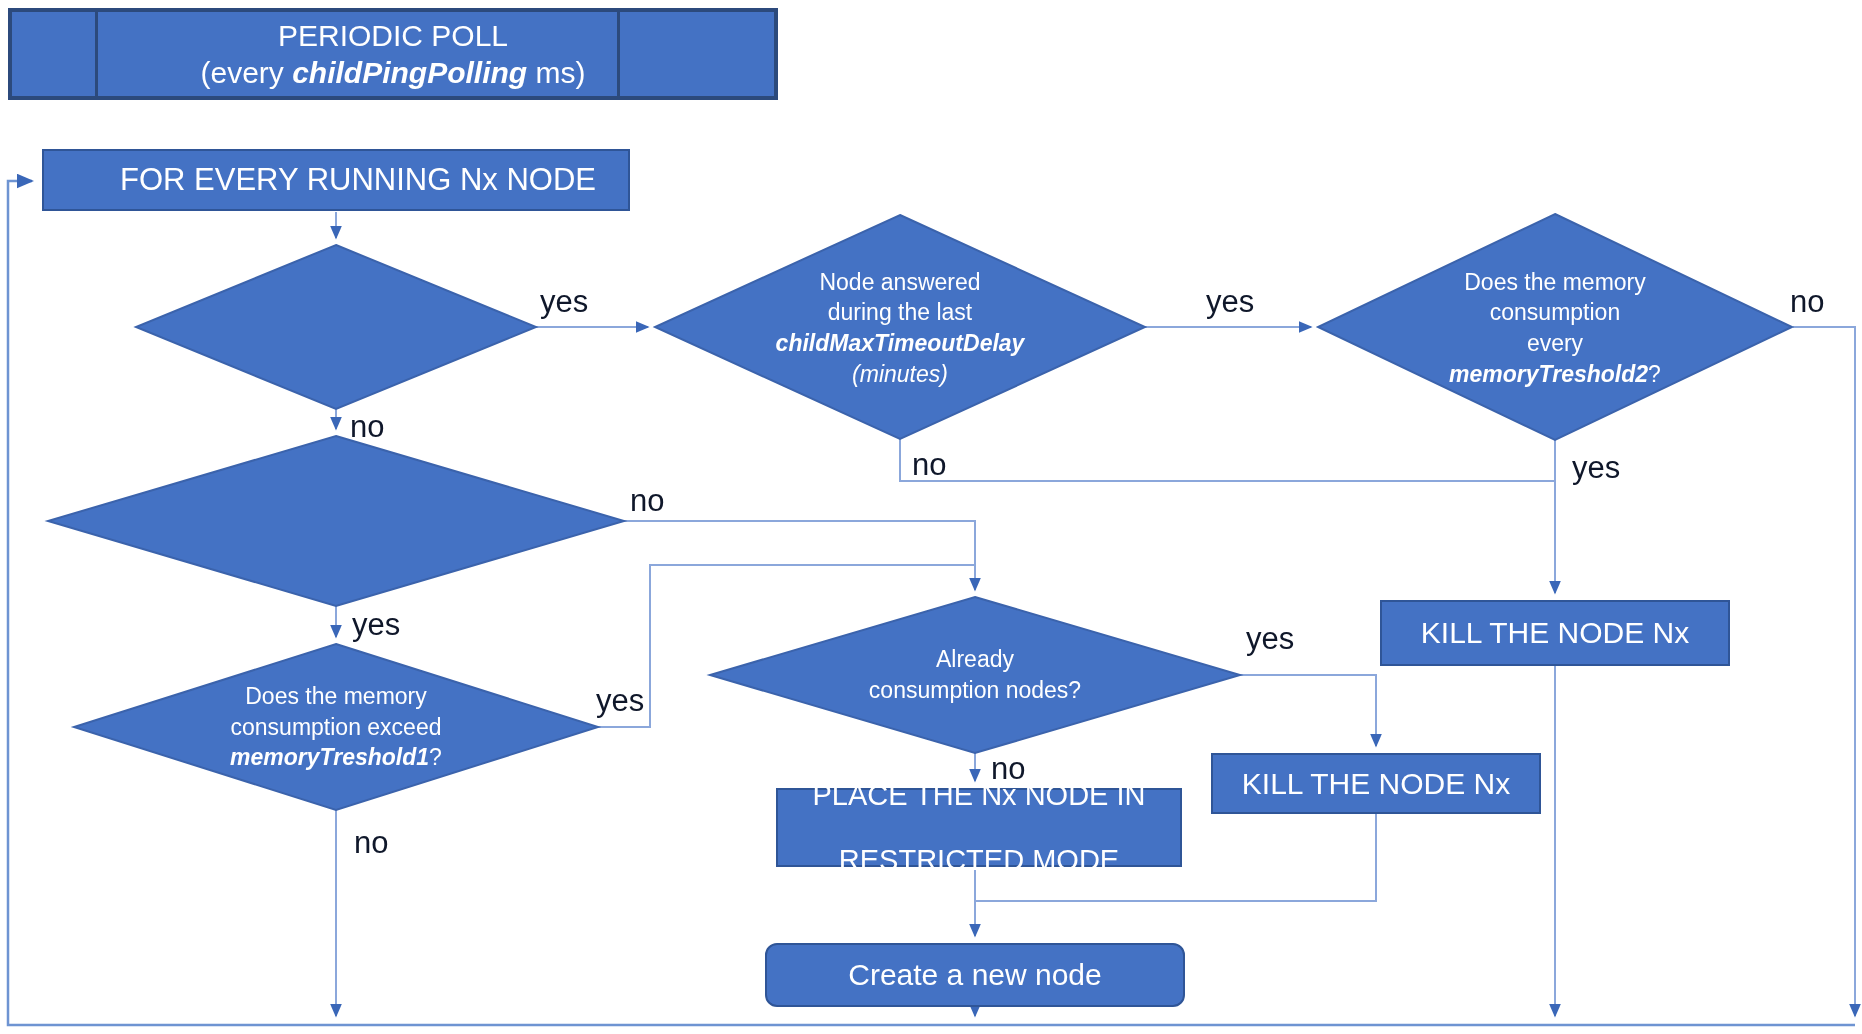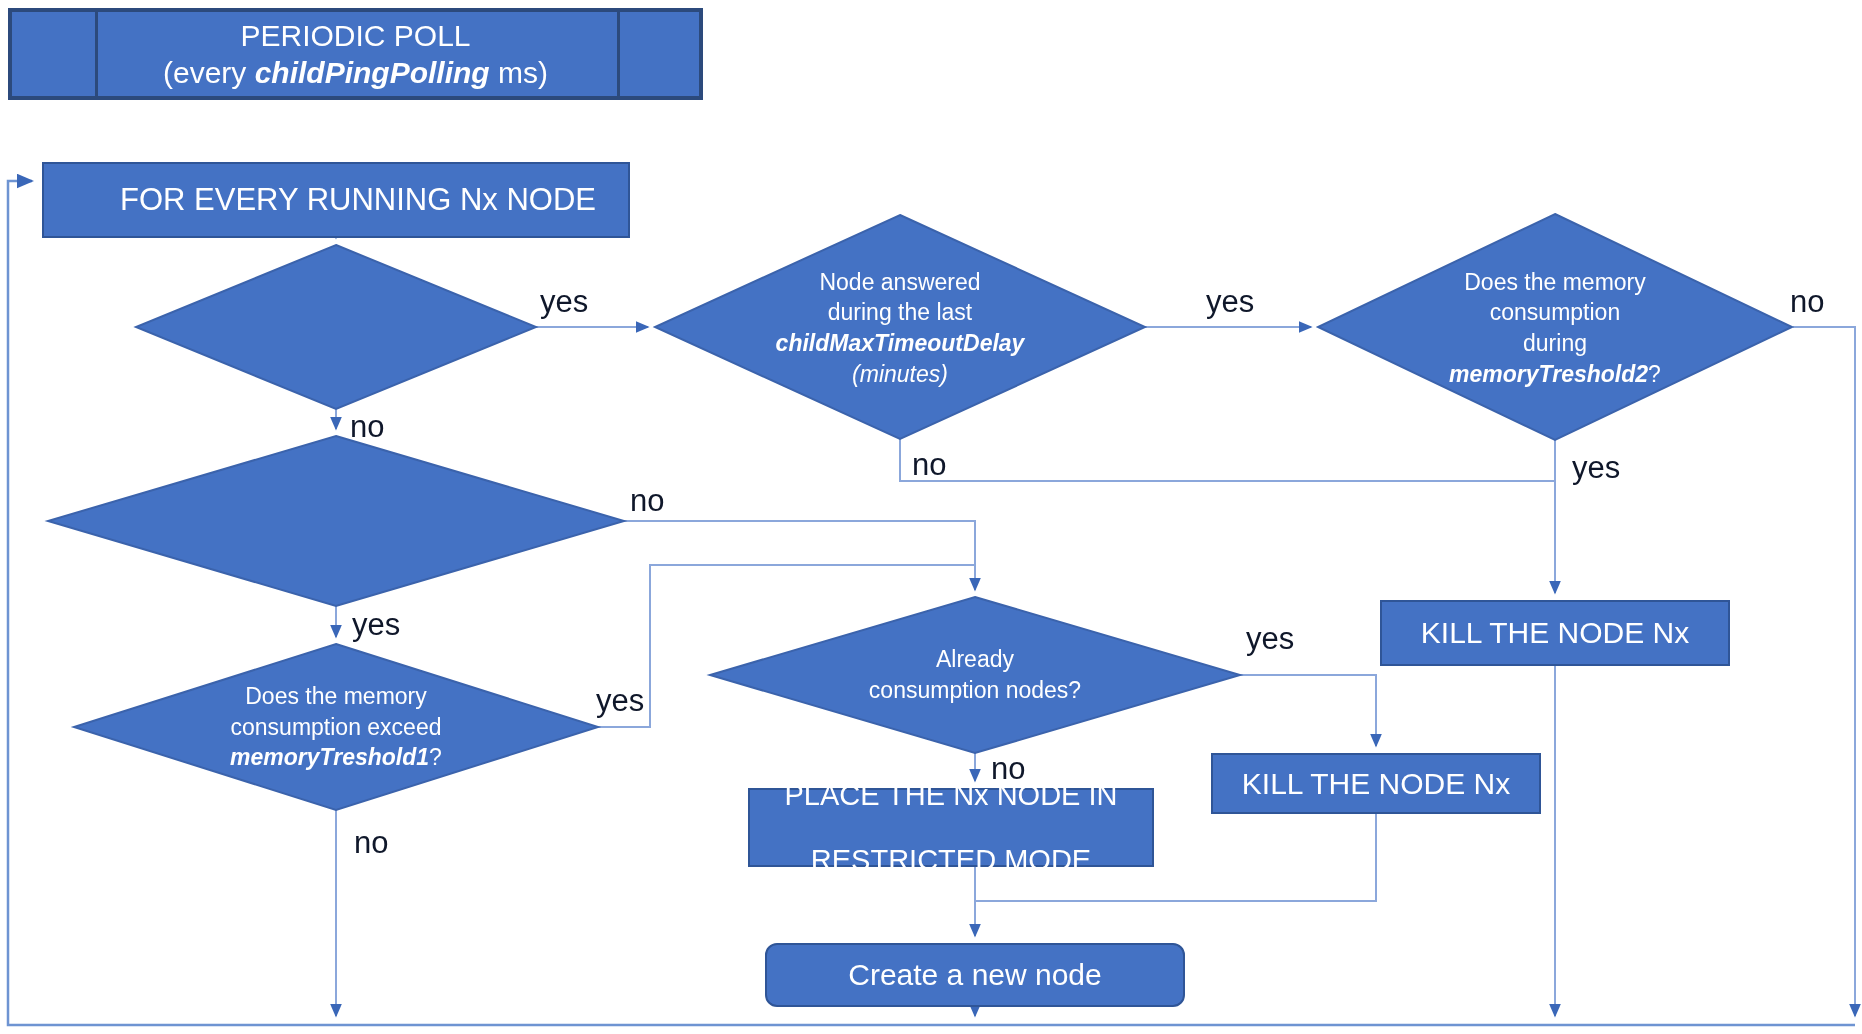--- a/index.html
+++ b/index.html
@@ -75,60 +75,60 @@
     <polyline points="975,1007 975,1016" fill="none" stroke="#8BA7DB" stroke-width="2" marker-end="url(#arr)"></polyline>
 
     <polygon points="336,245 536,327 336,409 136,327" fill="#4472C4" stroke="#3B63AC" stroke-width="2"></polygon>
     <polygon points="900,215 1145,327 900,439 655,327" fill="#4472C4" stroke="#3B63AC" stroke-width="2"></polygon>
     <polygon points="1555,214 1792,327 1555,440 1318,327" fill="#4472C4" stroke="#3B63AC" stroke-width="2"></polygon>
     <polygon points="336,436 624,521 336,606 48,521" fill="#4472C4" stroke="#3B63AC" stroke-width="2"></polygon>
     <polygon points="336,644 598,727 336,810 74,727" fill="#4472C4" stroke="#3B63AC" stroke-width="2"></polygon>
     <polygon points="975,597 1240,675 975,753 710,675" fill="#4472C4" stroke="#3B63AC" stroke-width="2"></polygon>
   </svg>
 
-  <div class="node subroutine f30" style="left:8px;top:8px;width:695px;height:92px;">
+  <div class="node subroutine f30" style="left:8px;top:8px;width:770px;height:92px;">
     <div class="vbar" style="left:83px;"></div>
     <div class="vbar" style="left:605px;"></div>
     <div><span>PERIODIC POLL</span></div>
     <div><span>(every </span><span class="seg-b seg-i">childPingPolling</span><span> ms)</span></div>
   </div>
 
-  <div class="node f31" style="left:42px;top:162px;width:588px;height:76px;padding-left:44px;">
+  <div class="node f31" style="left:42px;top:149px;width:588px;height:62px;padding-left:44px;">
     <div><span>FOR EVERY RUNNING Nx NODE</span></div>
   </div>
 
   <div class="node f30" style="left:1380px;top:600px;width:350px;height:66px;">
     <div><span>KILL THE NODE Nx</span></div>
   </div>
 
   <div class="node f30" style="left:1211px;top:753px;width:330px;height:61px;">
     <div><span>KILL THE NODE Nx</span></div>
   </div>
 
-  <div class="node f29" style="left:748px;top:788px;width:406px;height:79px;gap:28px;">
+  <div class="node f29" style="left:776px;top:788px;width:406px;height:79px;gap:28px;">
     <div><span>PLACE THE Nx NODE IN</span></div>
     <div><span>RESTRICTED MODE</span></div>
   </div>
 
   <div class="node f30" style="left:765px;top:943px;width:420px;height:64px;border-radius:12px;">
     <div><span>Create a new node</span></div>
   </div>
 
 
   <div class="dtext" style="left:730px;top:258px;width:340px;height:140px;">
     <div><span>Node answered</span></div>
     <div><span>during the last</span></div>
     <div><span class="seg-b seg-i">childMaxTimeoutDelay</span></div>
     <div><span class="seg-i">(minutes)</span></div>
   </div>
 
   <div class="dtext" style="left:1395px;top:258px;width:320px;height:140px;">
     <div><span>Does the memory</span></div>
     <div><span>consumption</span></div>
-    <div><span>during</span></div>
+    <div><span>every</span></div>
     <div><span class="seg-b seg-i">memoryTreshold2</span><span>?</span></div>
   </div>
 
 
   <div class="dtext" style="left:156px;top:669px;width:360px;height:116px;">
     <div><span>Does the memory</span></div>
     <div><span>consumption exceed</span></div>
     <div><span class="seg-b seg-i">memoryTreshold1</span><span>?</span></div>
   </div>
 

